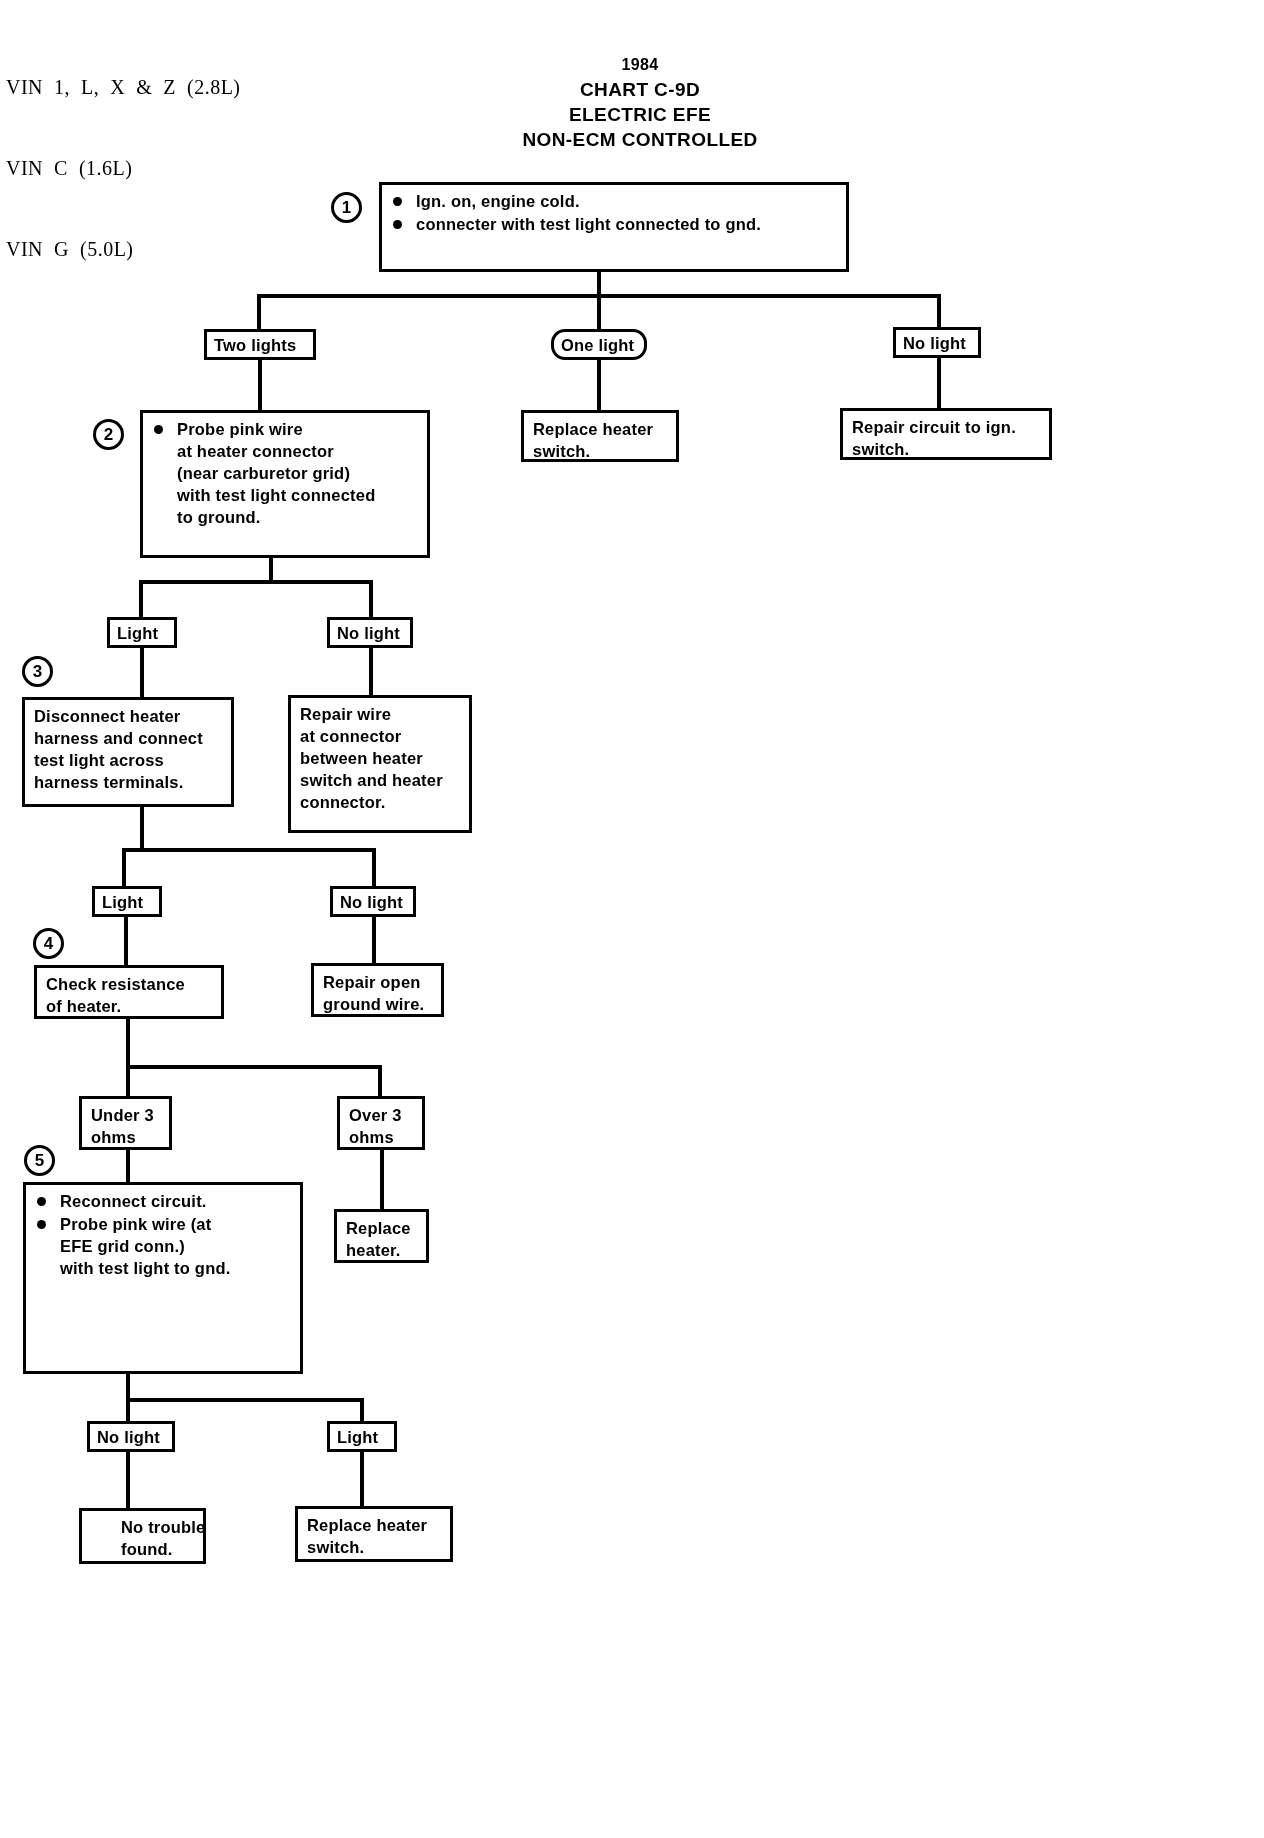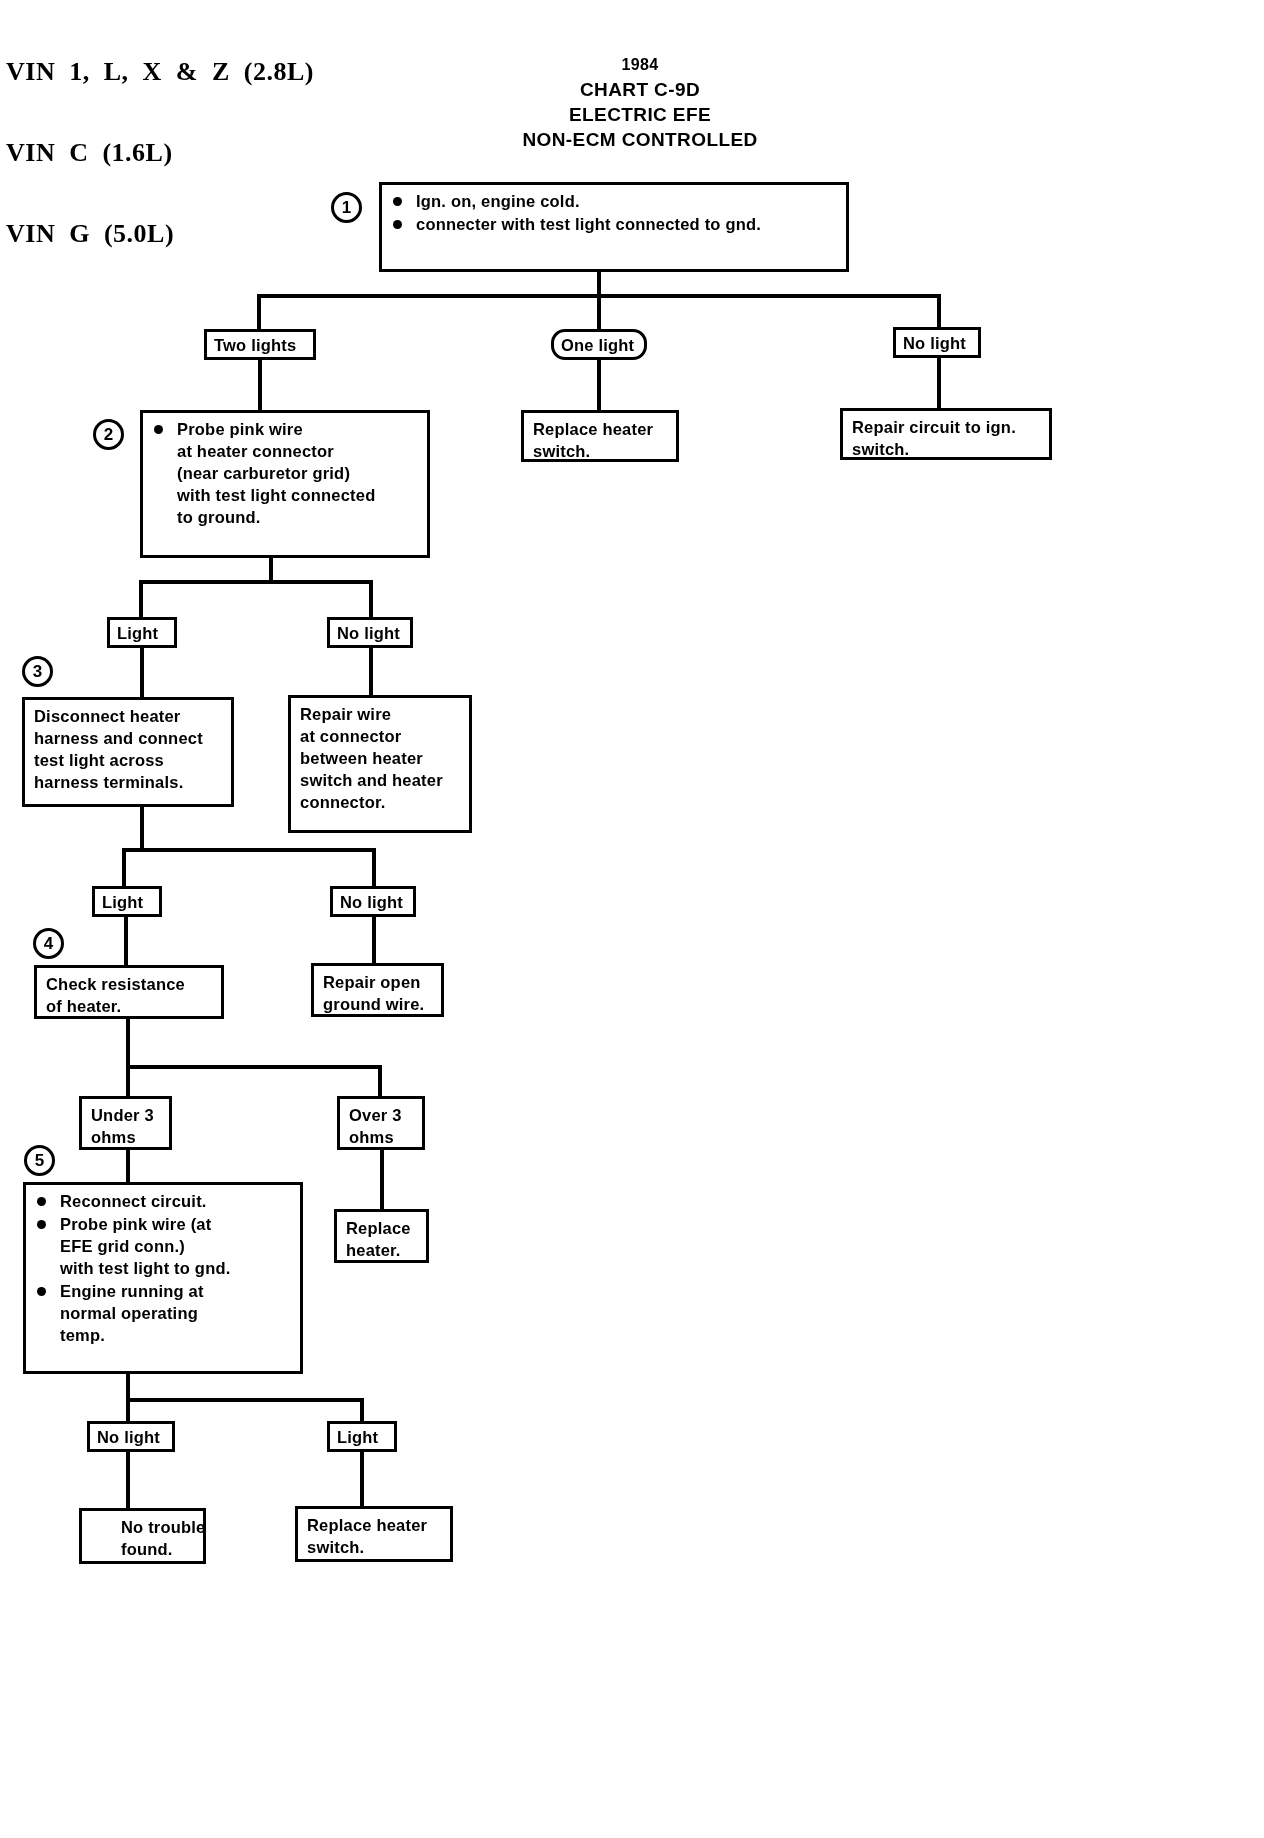--- a/index.html
+++ b/index.html
@@ -18,24 +18,24 @@
   #sheet {
     position: absolute;
     left: 0; top: 0;
     width: 1264px;
     height: 1838px;
   }
   
   .vin-block {
     position: absolute;
     left: 6px;
-    top: 4px;
+    top: 20px;
     font-family: "Liberation Serif", serif;
-    font-size: 26px;
-    font-weight: 700;
+    font-size: 20px;
+    font-weight: 400;
     line-height: 27px;
     letter-spacing: 0.5px;
     white-space: pre;
   }
   .vin-line { white-space: pre; }
   .title-block {
     position: absolute;
     left: 430px;
     top: 52px;
     width: 420px;
@@ -273,25 +273,20 @@
   <div class="box" style="left:23px; top:1182px; width:280px; height:192px;">
     <ul class="bl">
       <li>
         <span class="sub">Reconnect circuit.</span>
       </li>
       <li>
         <span class="sub">Probe pink wire (at</span>
         <span class="sub">EFE grid conn.)</span>
         <span class="sub">with test light to gnd.</span>
       </li>
-      <li>
-        <span class="sub">Engine running at</span>
-        <span class="sub">normal operating</span>
-        <span class="sub">temp.</span>
-      </li>
     </ul>
   </div>
 
   <div class="ln-v" style="left:126px; top:1374px; height:26px;"></div>
   <div class="ln-h" style="left:126px; top:1398px; width:238px;"></div>
   <div class="ln-v" style="left:126px; top:1398px; height:24px;"></div>
   <div class="ln-v" style="left:360px; top:1398px; height:24px;"></div>
 
   <div class="box small" style="left:87px; top:1421px; width:88px; height:31px;">
     <span class="ln">No light</span>

